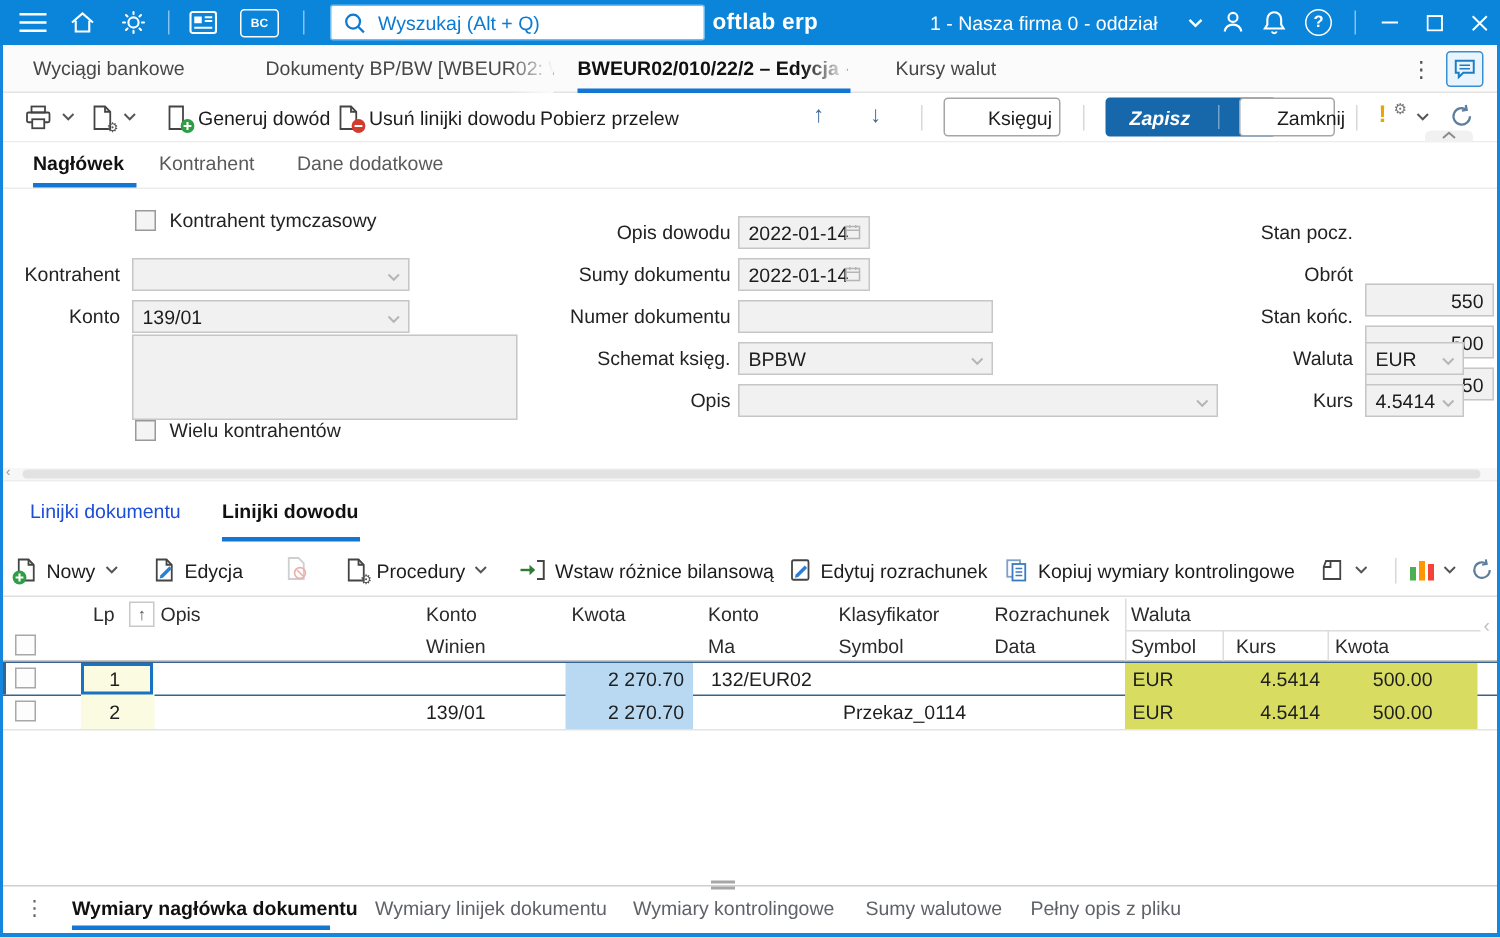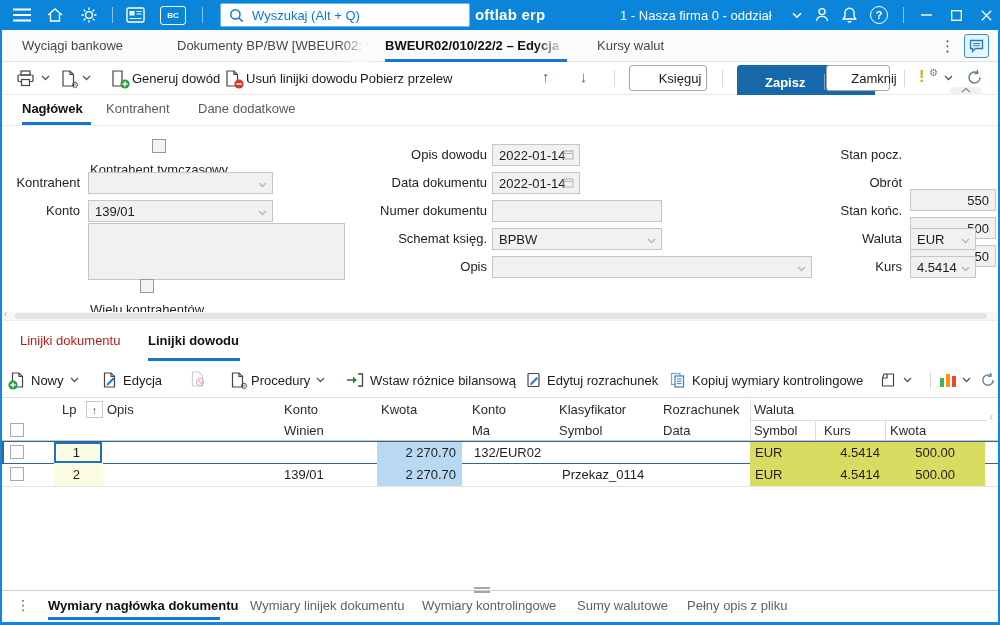--- a/index.html
+++ b/index.html
@@ -26,48 +26,48 @@
   .dtab.trunc{overflow:hidden;}
   .dtab.trunc::after{content:"";position:absolute;right:0;top:0;bottom:0;width:30px;background:linear-gradient(to right,rgba(251,251,251,0),#fbfbfb);}
   .dtab.active{color:#111;font-weight:bold;}
   .dtab-underline{position:absolute;top:29px;height:3px;background:#1177d2;}
 
   
   .toolbar{position:absolute;left:2px;top:62px;width:996px;height:33px;background:#fff;border-bottom:1px solid #ececec;box-sizing:border-box;}
   .tgroup{position:absolute;top:0;height:32px;display:flex;align-items:center;gap:6px;white-space:nowrap;color:#1c1c1c;}
   .vdiv{position:absolute;top:8px;width:1px;height:17px;background:#d8d8d8;}
   .btn{position:absolute;top:3px;height:26px;box-sizing:border-box;border:1px solid #a6a6a6;border-radius:3px;background:#fff;display:flex;align-items:center;justify-content:center;gap:8px;color:#1c1c1c;padding-left:32px;}
-  .btn.primary{background:#1668ab;border-color:#1668ab;color:#fff;font-weight:bold;padding:16px;}
+  .btn.primary{background:#1668ab;border-color:#1668ab;color:#fff;font-weight:bold;padding:4px;font-style:italic;}
   .btn.primary .seg{padding:0 11px;display:flex;align-items:center;height:100%;}
   .btn.primary .segdiv{width:1px;height:16px;background:rgba(255,255,255,.4);}
   .collapse-tab{position:absolute;left:948px;top:25px;width:32px;height:9px;background:#f1f1f1;border-radius:4px 4px 0 0;display:flex;align-items:flex-start;justify-content:center;}
 
   
   .formsec{position:absolute;left:2px;top:95px;width:996px;height:217px;background:#fff;}
   .sectabs{position:absolute;left:0;top:0;width:100%;height:31px;border-bottom:1px solid #ececec;box-sizing:border-box;}
   .stab{position:absolute;top:0;height:30px;line-height:28px;color:#5a5a5a;}
   .stab.active{color:#111;font-weight:bold;}
   .stab-underline{position:absolute;top:27px;height:3px;background:#1177d2;}
   .flabel{position:absolute;height:22px;line-height:22px;text-align:right;color:#232323;}
   .fld{position:absolute;height:22px;background:#f1f1f1;border:1px solid #c6c6c6;box-sizing:border-box;display:flex;align-items:center;padding:0 6px;color:#1c1c1c;}
   .fld.end{justify-content:flex-end;margin-top:45px;}
   .fld .ddchv{position:absolute;right:5px;}
-  .chkrow{position:absolute;display:flex;align-items:center;gap:9px;color:#232323;flex-direction:column;}
+  .chkrow{position:absolute;display:flex;align-items:center;gap:9px;color:#232323;}
   .cb{width:14px;height:14px;background:#f4f4f4;border:1px solid #999;box-sizing:border-box;display:inline-block;}
   .cb.white{background:#fdfdfd;border-color:#a8a8a8;}
   .bigbox{position:absolute;left:86px;top:128px;width:257px;height:57px;background:#f1f1f1;border:1px solid #c6c6c6;box-sizing:border-box;}
 
   
   .hscroll{position:absolute;left:2px;top:312px;width:996px;height:8px;background:#f7f7f7;}
   .hscroll .thumb{position:absolute;left:13px;top:1px;width:972px;height:6px;background:#e2e2e2;border-radius:3px;}
   .hscroll .arr{position:absolute;left:2px;top:-3px;color:#9a9a9a;font-size:9px;}
 
   
   .linespanel{position:absolute;left:2px;top:320px;width:996px;height:270px;background:#fff;border-top:1px solid #ededed;box-sizing:border-box;}
-  .ltab{position:absolute;top:0;height:40px;line-height:40px;color:#b91c1c;}
+  .ltab{position:absolute;top:0;height:40px;line-height:40px;color:#1d4ed8;}
   .ltab.active{color:#111;font-weight:bold;}
   .ltab-underline{position:absolute;top:37px;height:3px;background:#1177d2;}
   .ltoolbar{position:absolute;left:0;top:42px;width:100%;height:35px;border-bottom:1px solid #dedede;box-sizing:border-box;}
   .ltoolbar .tgroup{height:34px;}
   .dis{opacity:.4;}
 
   
   .thead{position:absolute;left:0;top:78px;width:100%;height:42px;border-bottom:1px solid #c6c6c6;box-sizing:border-box;color:#2b2b2b;}
   .hcell{position:absolute;white-space:nowrap;}
   .hline{position:absolute;background:#dcdcdc;}
@@ -325,21 +325,21 @@
     </div>
 
     <span class="flabel" style="left:300px;width:185px;top:49px">Opis dowodu</span>
     <span class="fld" style="left:490px;width:88px;top:49px">
       <span>2022-01-14</span>
       <span class="ddchv"><svg width="11" height="11" viewBox="0 0 11 11" fill="none">
             <rect x="1" y="2" width="9" height="8" stroke="#b5b5b5"></rect>
             <path d="M1 4.5h9M3.5 1v2M7.5 1v2" stroke="#b5b5b5"></path>
           </svg></span>
     </span>
-    <span class="flabel" style="left:300px;width:185px;top:77px">Data dokumentu</span>
+    <span class="flabel" style="left:300px;width:185px;top:77px">Sumy dokumentu</span>
     <span class="fld" style="left:490px;width:88px;top:77px">
       <span>2022-01-14</span>
       <span class="ddchv"><svg width="11" height="11" viewBox="0 0 11 11" fill="none">
             <rect x="1" y="2" width="9" height="8" stroke="#b5b5b5"></rect>
             <path d="M1 4.5h9M3.5 1v2M7.5 1v2" stroke="#b5b5b5"></path>
           </svg></span>
     </span>
     <span class="flabel" style="left:300px;width:185px;top:105px">Numer dokumentu</span>
     <span class="fld" style="left:490px;width:170px;top:105px"></span>
     <span class="flabel" style="left:300px;width:185px;top:133px">Schemat księg.</span>

